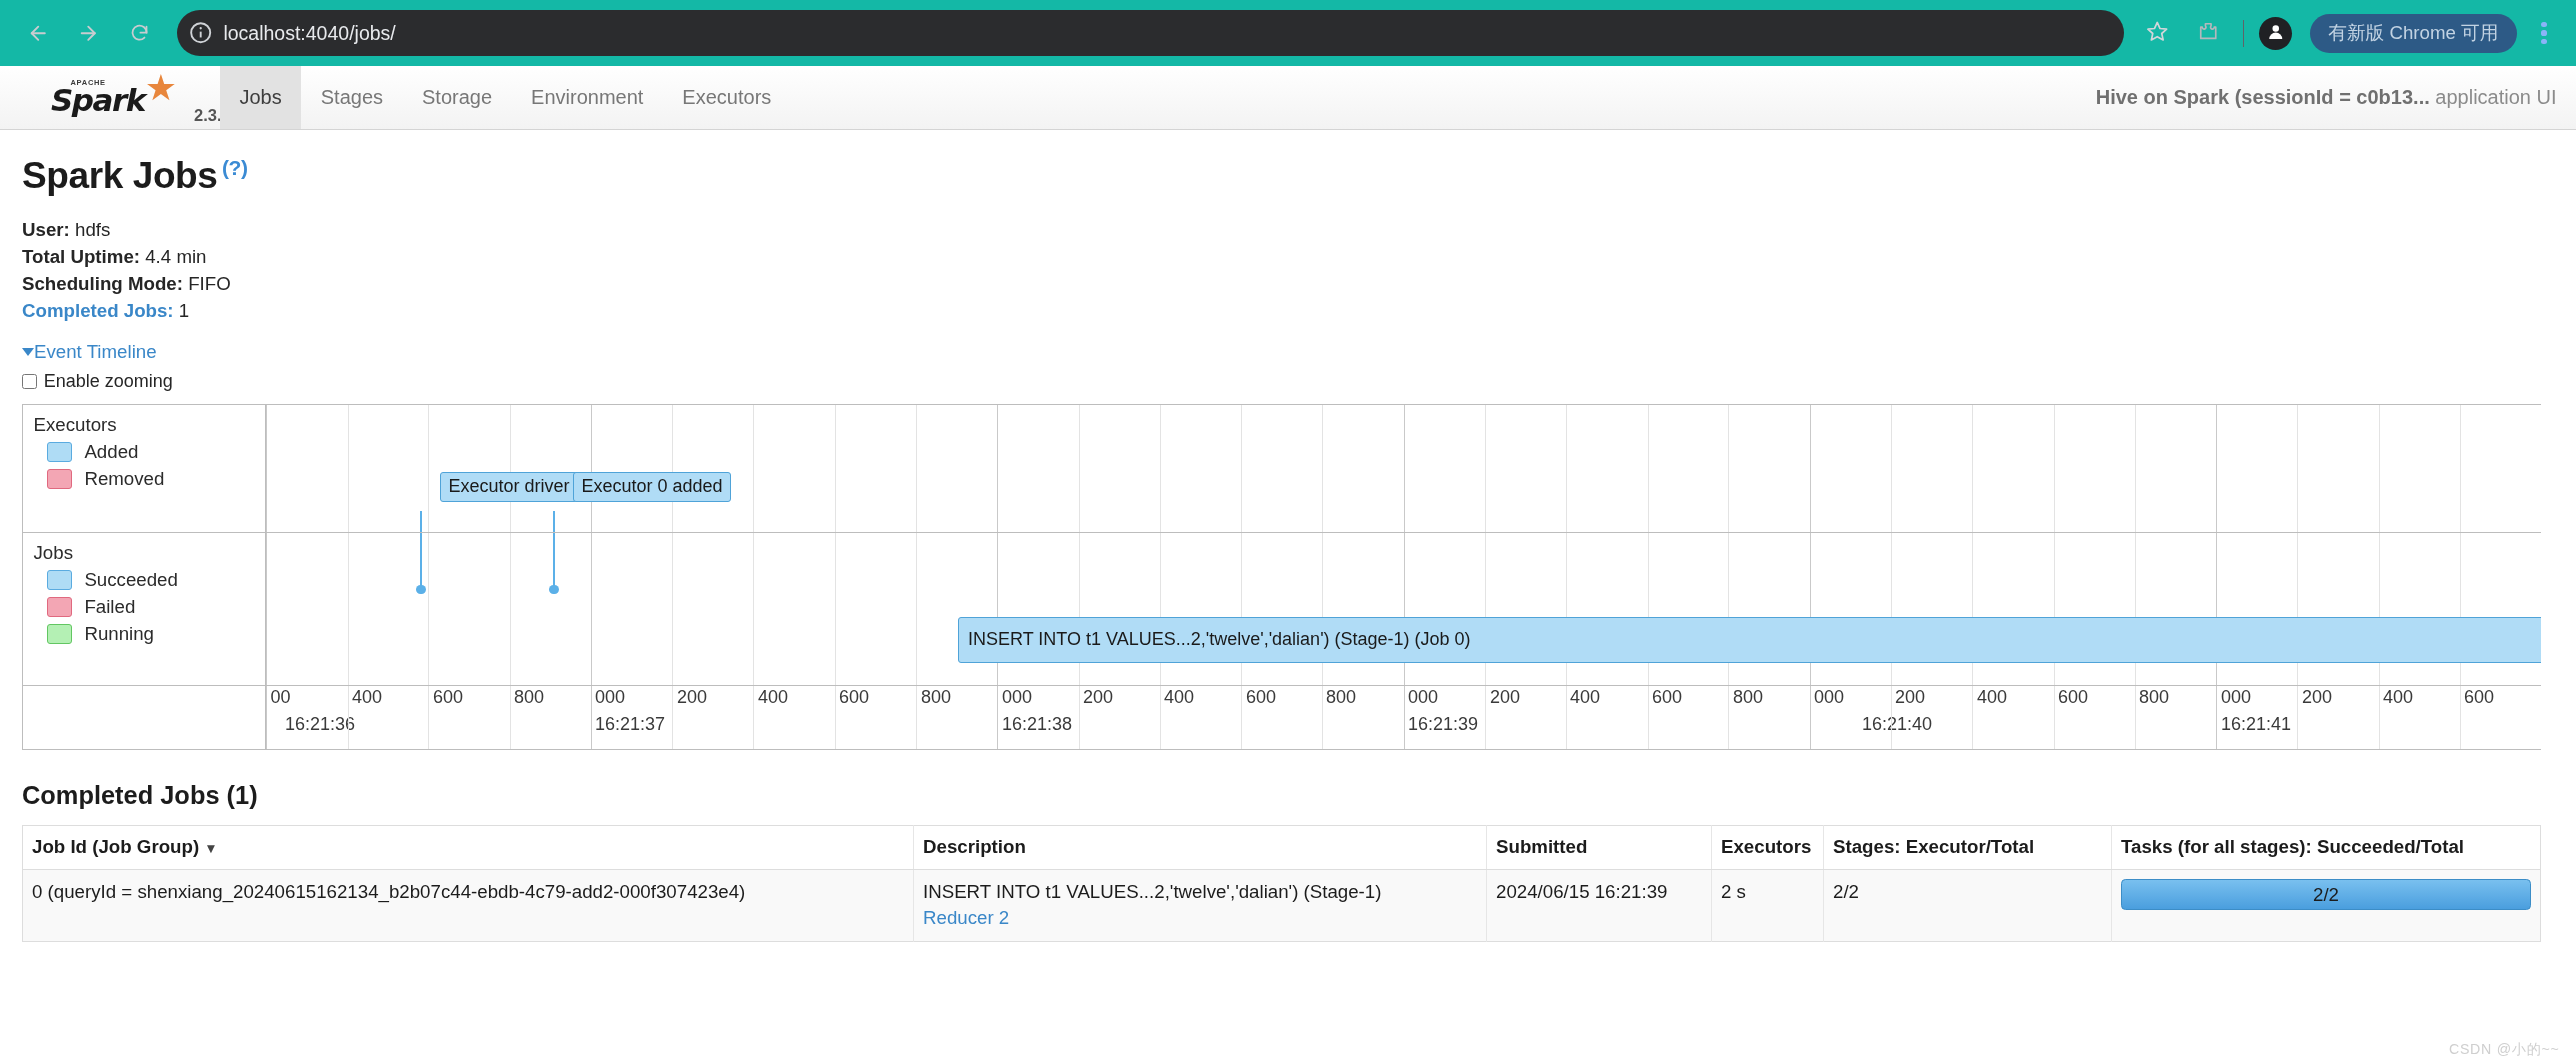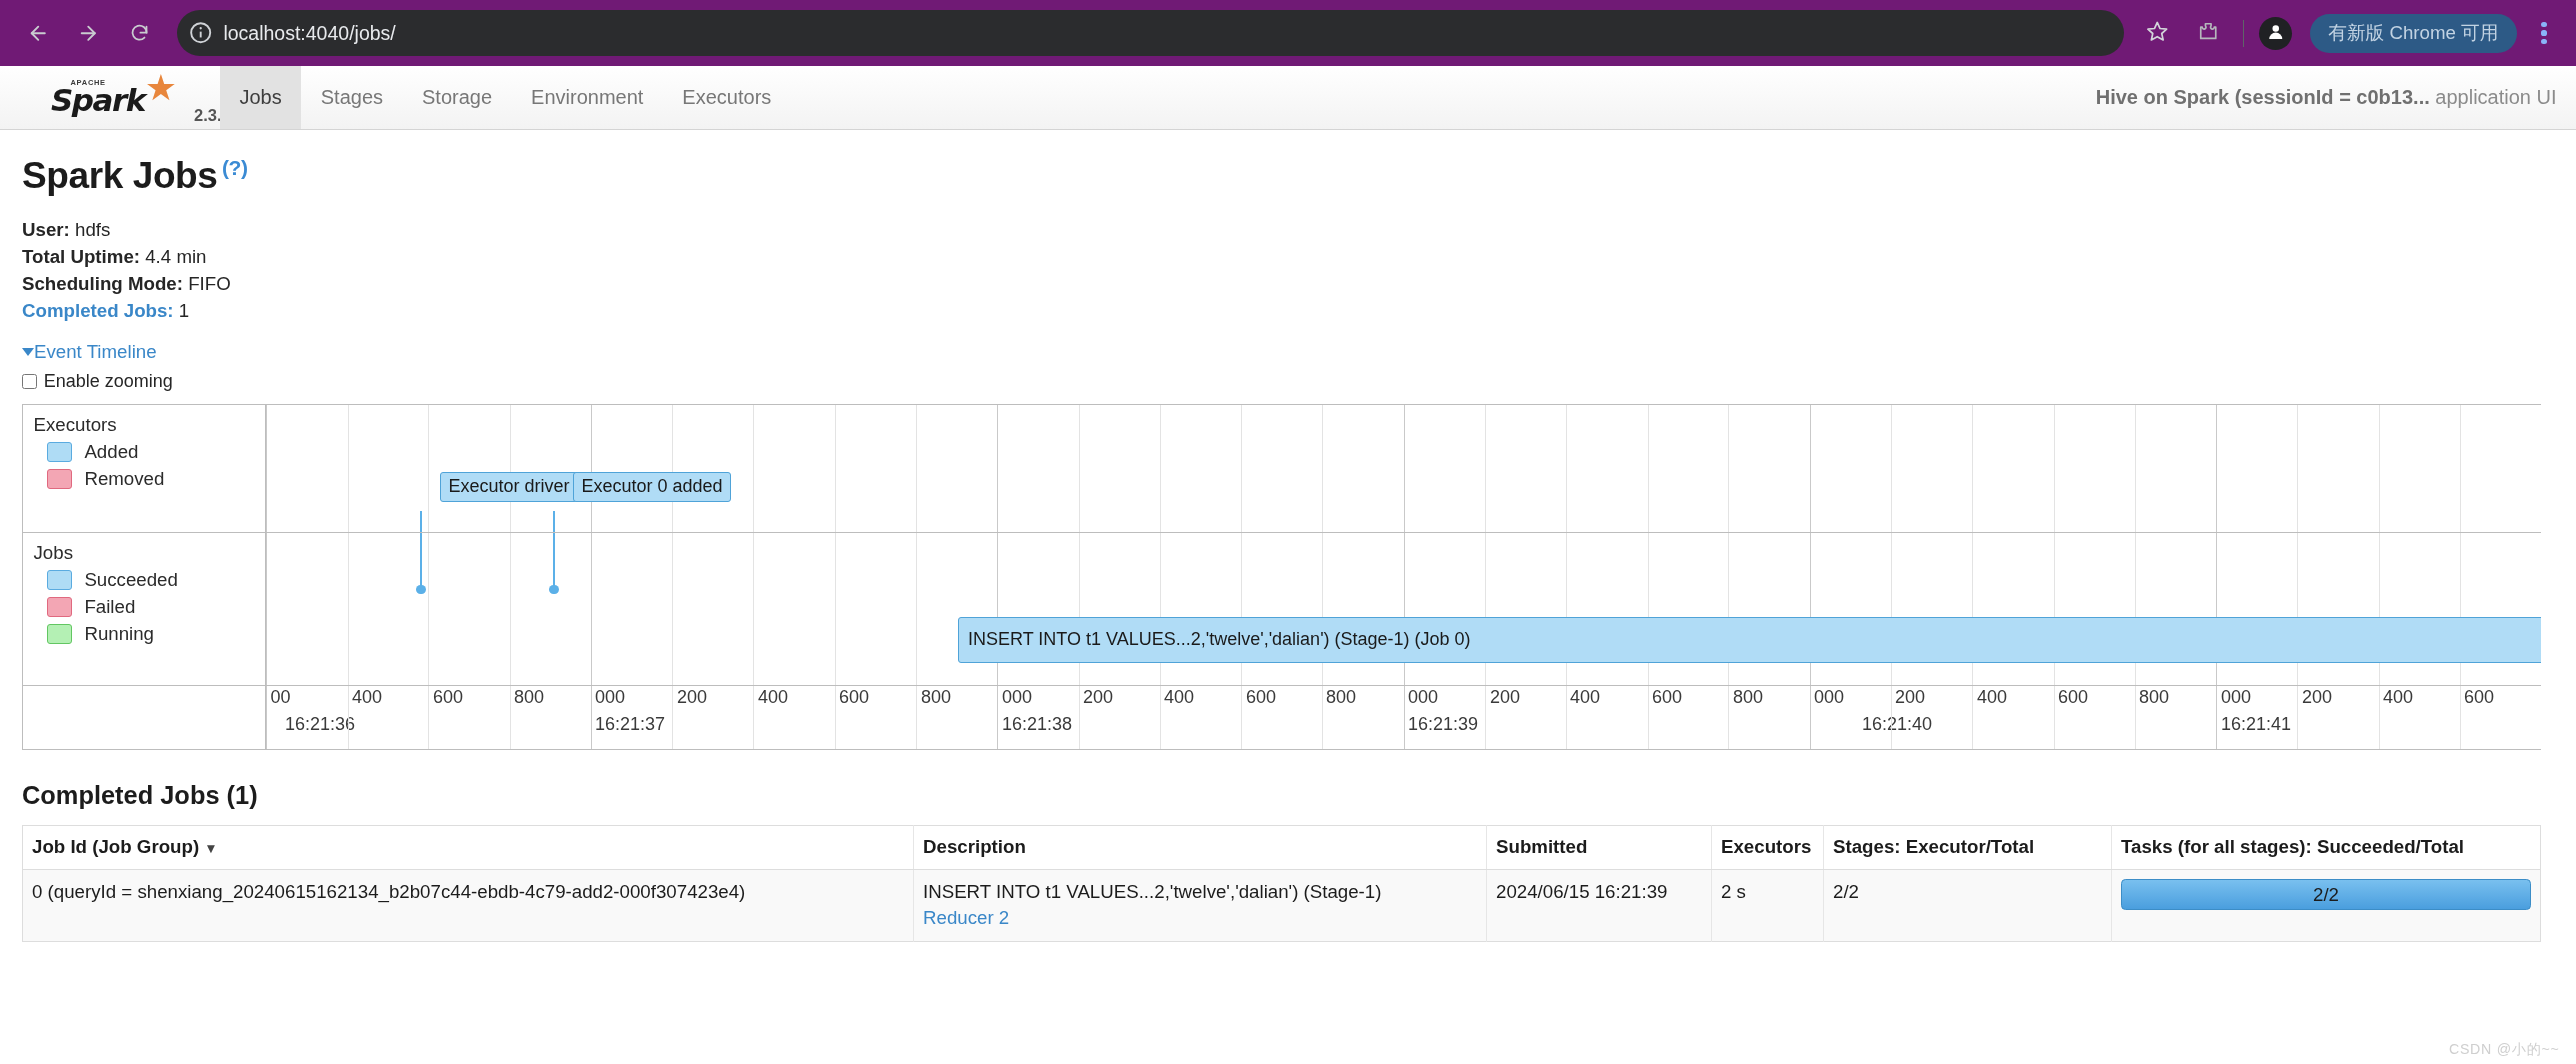--- a/index.html
+++ b/index.html
@@ -6,21 +6,21 @@
   html, body { margin:0; padding:0; }
   body {
     width: 2576px; height: 1064px;
     background:#ffffff;
     font-family: "Liberation Sans", sans-serif;
     overflow: hidden;
   }
 
   
   .browser-bar{
-    height:66px; background:#701a75; display:flex; align-items:center;
+    height:66px; background:#14b8a6; display:flex; align-items:center;
     padding:0 15px; gap:4.5px; position:relative;
   }
   .nav-btn{
     width:46px; height:46px; border-radius:50%;
     display:flex; align-items:center; justify-content:center;
     color:#c9ccd0; flex:none; cursor:pointer;
   }
   .nav-btn svg{ display:block; }
   .omnibox{
     flex:1; height:46px; margin-left:10.5px; margin-right:7.5px;

